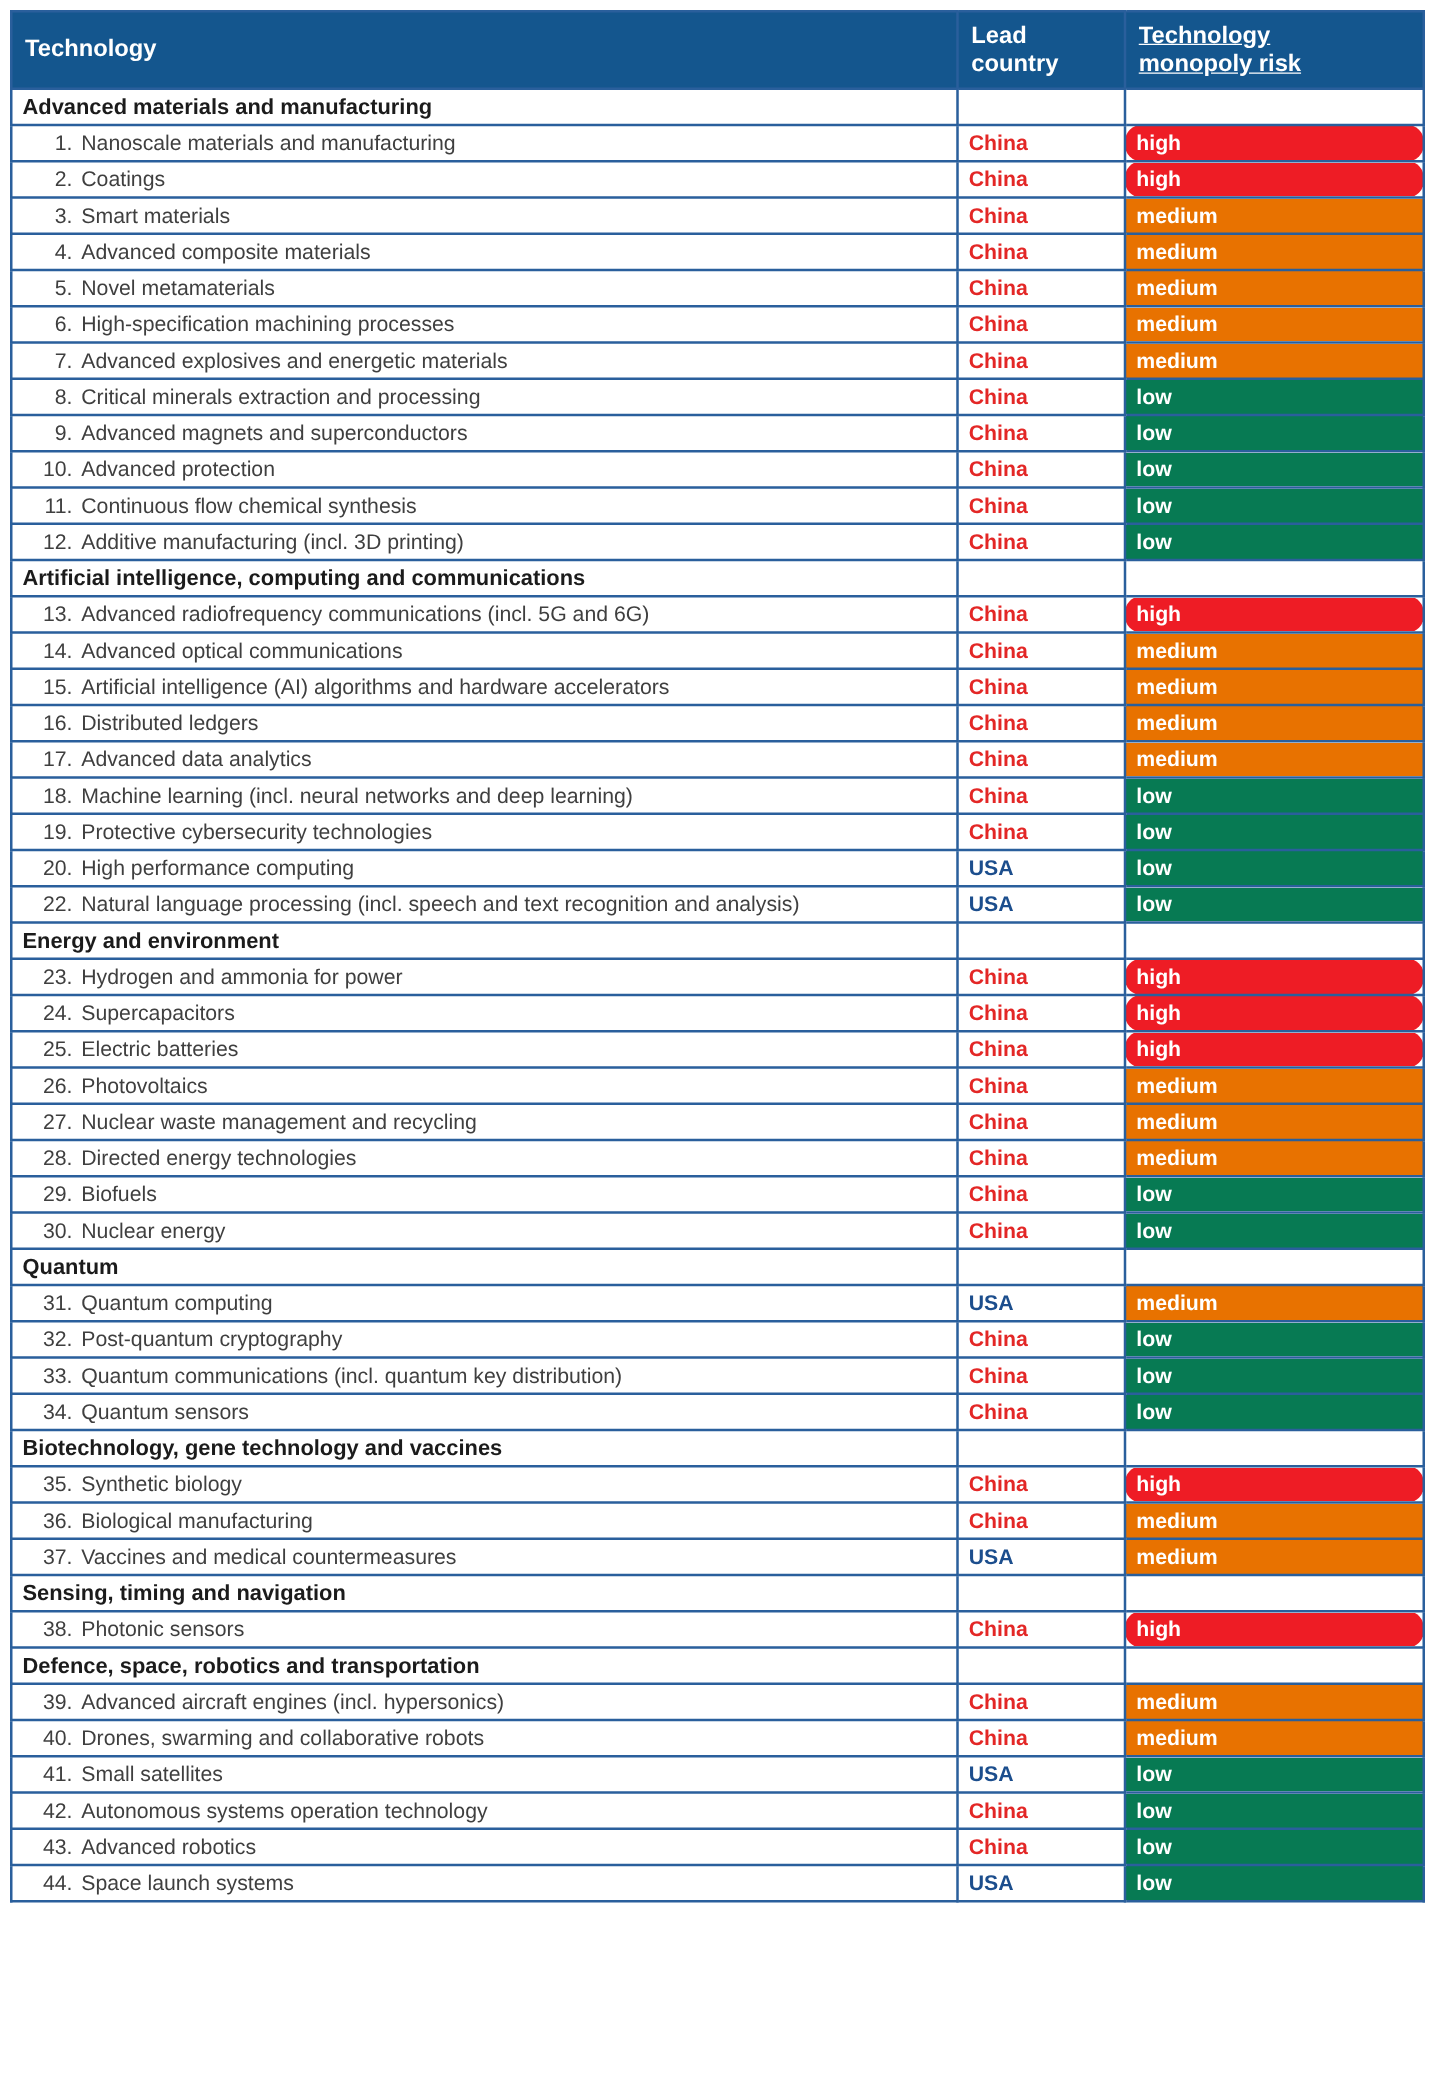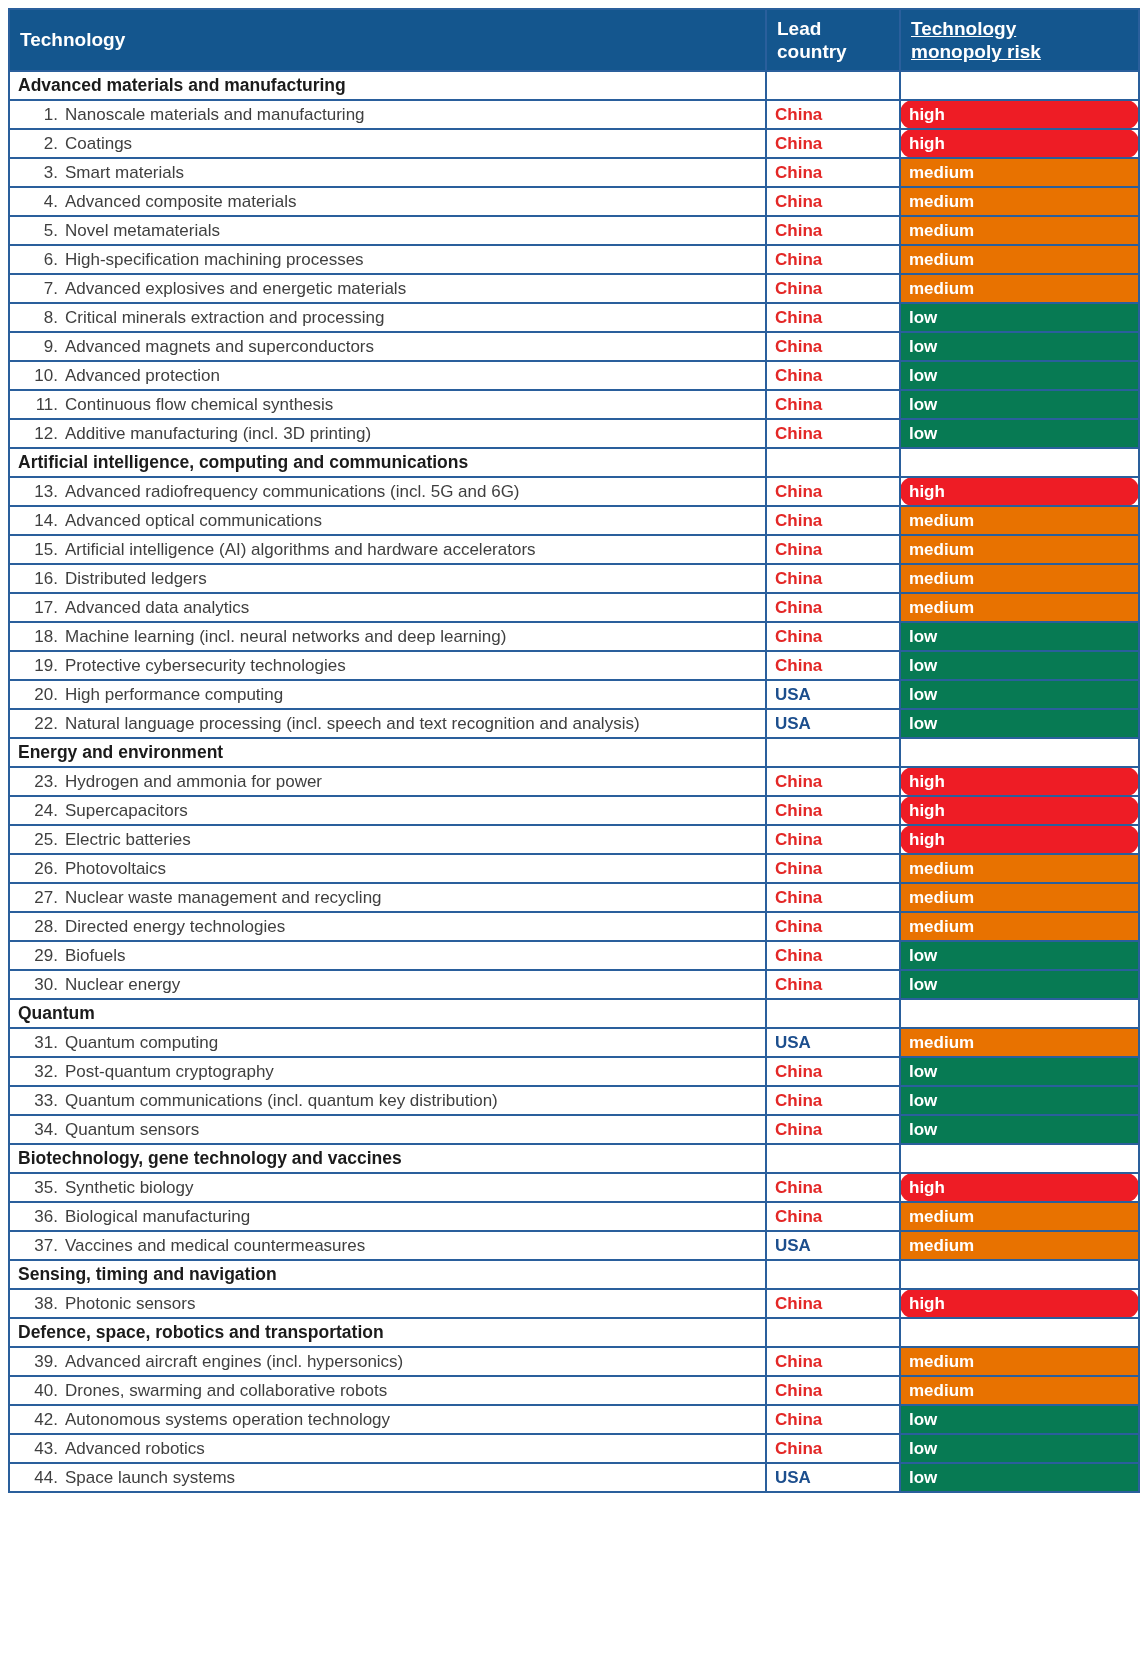--- a/index.html
+++ b/index.html
@@ -303,20 +303,25 @@
         <td class="tech"><span class="num">39.</span><span>Advanced aircraft engines (incl. hypersonics)</span></td>
         <td class="country china">China</td>
         <td class="risk risk-medium">medium</td>
       </tr>
       <tr>
         <td class="tech"><span class="num">40.</span><span>Drones, swarming and collaborative robots</span></td>
         <td class="country china">China</td>
         <td class="risk risk-medium">medium</td>
       </tr>
       <tr>
+        <td class="tech"><span class="num">41.</span><span>Small satellites</span></td>
+        <td class="country usa">USA</td>
+        <td class="risk risk-low">low</td>
+      </tr>
+      <tr>
         <td class="tech"><span class="num">42.</span><span>Autonomous systems operation technology</span></td>
         <td class="country china">China</td>
         <td class="risk risk-low">low</td>
       </tr>
       <tr>
         <td class="tech"><span class="num">43.</span><span>Advanced robotics</span></td>
         <td class="country china">China</td>
         <td class="risk risk-low">low</td>
       </tr>
       <tr>

